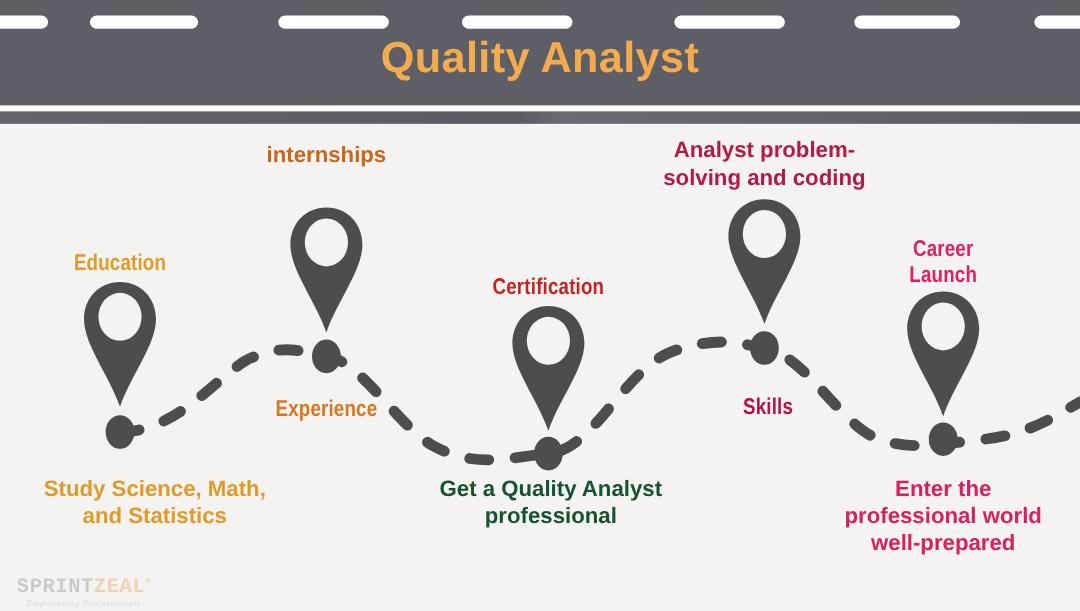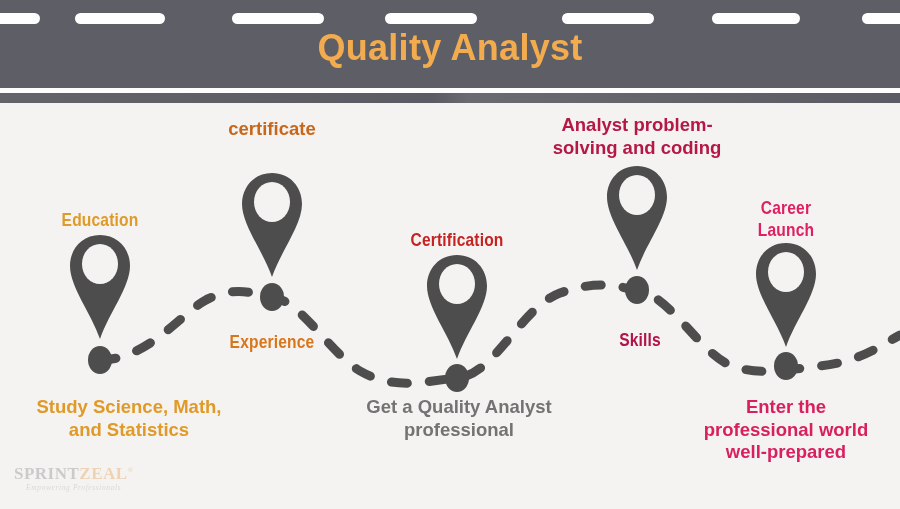--- a/index.html
+++ b/index.html
@@ -63,21 +63,22 @@
     font-weight:bold;font-size:18.5px;line-height:1.22;
     white-space:normal;
   }
 
   
   .logo{
     position:absolute;left:14px;top:464px;opacity:.30;
   }
   .logo-word{
     font-size:17px;font-weight:bold;letter-spacing:.5px;
-    font-family:Liberation Serif, serif;
+    font-family:Liberation Mono, monospace;
+    margin-top:16px;
   }
   .logo-sprint{color:#6d6e72;}
   .logo-zeal{color:#e08a2c;}
   .logo-reg{font-size:7px;vertical-align:super;color:#e08a2c;}
   .logo-tag{
     font-size:7.5px;color:#9a9a9d;letter-spacing:.6px;margin-top:-1px;
     font-family:"Liberation Serif", serif;font-style:italic;text-align:center;
   }
 </style>
 </head>
@@ -135,32 +136,32 @@
       <div>and Statistics</div>
     </div>
 
     <div class="pin" style="left:272px;top:176px;">
       <svg width="66" height="108" viewBox="0 0 66 108">
         <path d="M33 2 C15 2 3 16 3 33 C3 54 24 80 33 106 C42 80 63 54 63 33 C63 16 51 2 33 2 Z" fill="#4d4d4d"></path>
         <ellipse cx="33" cy="31" rx="18" ry="20" fill="#f4f3f1"></ellipse>
       </svg>
     </div>
     <div class="lbl head" style="left:172px;top:15px;width:200px;color:#c8661a;">
-      <div>certificate</div>
+      <div>internships</div>
     </div>
     <div class="lbl cond" style="left:192px;top:228px;width:160px;color:#d9761a;">Experience</div>
 
     <div class="pin" style="left:457px;top:258px;">
       <svg width="66" height="108" viewBox="0 0 66 108">
         <path d="M33 2 C15 2 3 16 3 33 C3 54 24 80 33 106 C42 80 63 54 63 33 C63 16 51 2 33 2 Z" fill="#4d4d4d"></path>
         <ellipse cx="33" cy="31" rx="18" ry="20" fill="#f4f3f1"></ellipse>
       </svg>
     </div>
     <div class="lbl cond" style="left:372px;top:126px;width:170px;color:#c62222;">Certification</div>
-    <div class="lbl desc" style="left:330px;top:293px;width:258px;color:#737373;">
+    <div class="lbl desc" style="left:330px;top:293px;width:258px;color:#14532d;">
       <div>Get a Quality Analyst</div>
       <div>professional</div>
     </div>
 
     <div class="pin" style="left:637px;top:169px;">
       <svg width="66" height="108" viewBox="0 0 66 108">
         <path d="M33 2 C15 2 3 16 3 33 C3 54 24 80 33 106 C42 80 63 54 63 33 C63 16 51 2 33 2 Z" fill="#4d4d4d"></path>
         <ellipse cx="33" cy="31" rx="18" ry="20" fill="#f4f3f1"></ellipse>
       </svg>
     </div>

